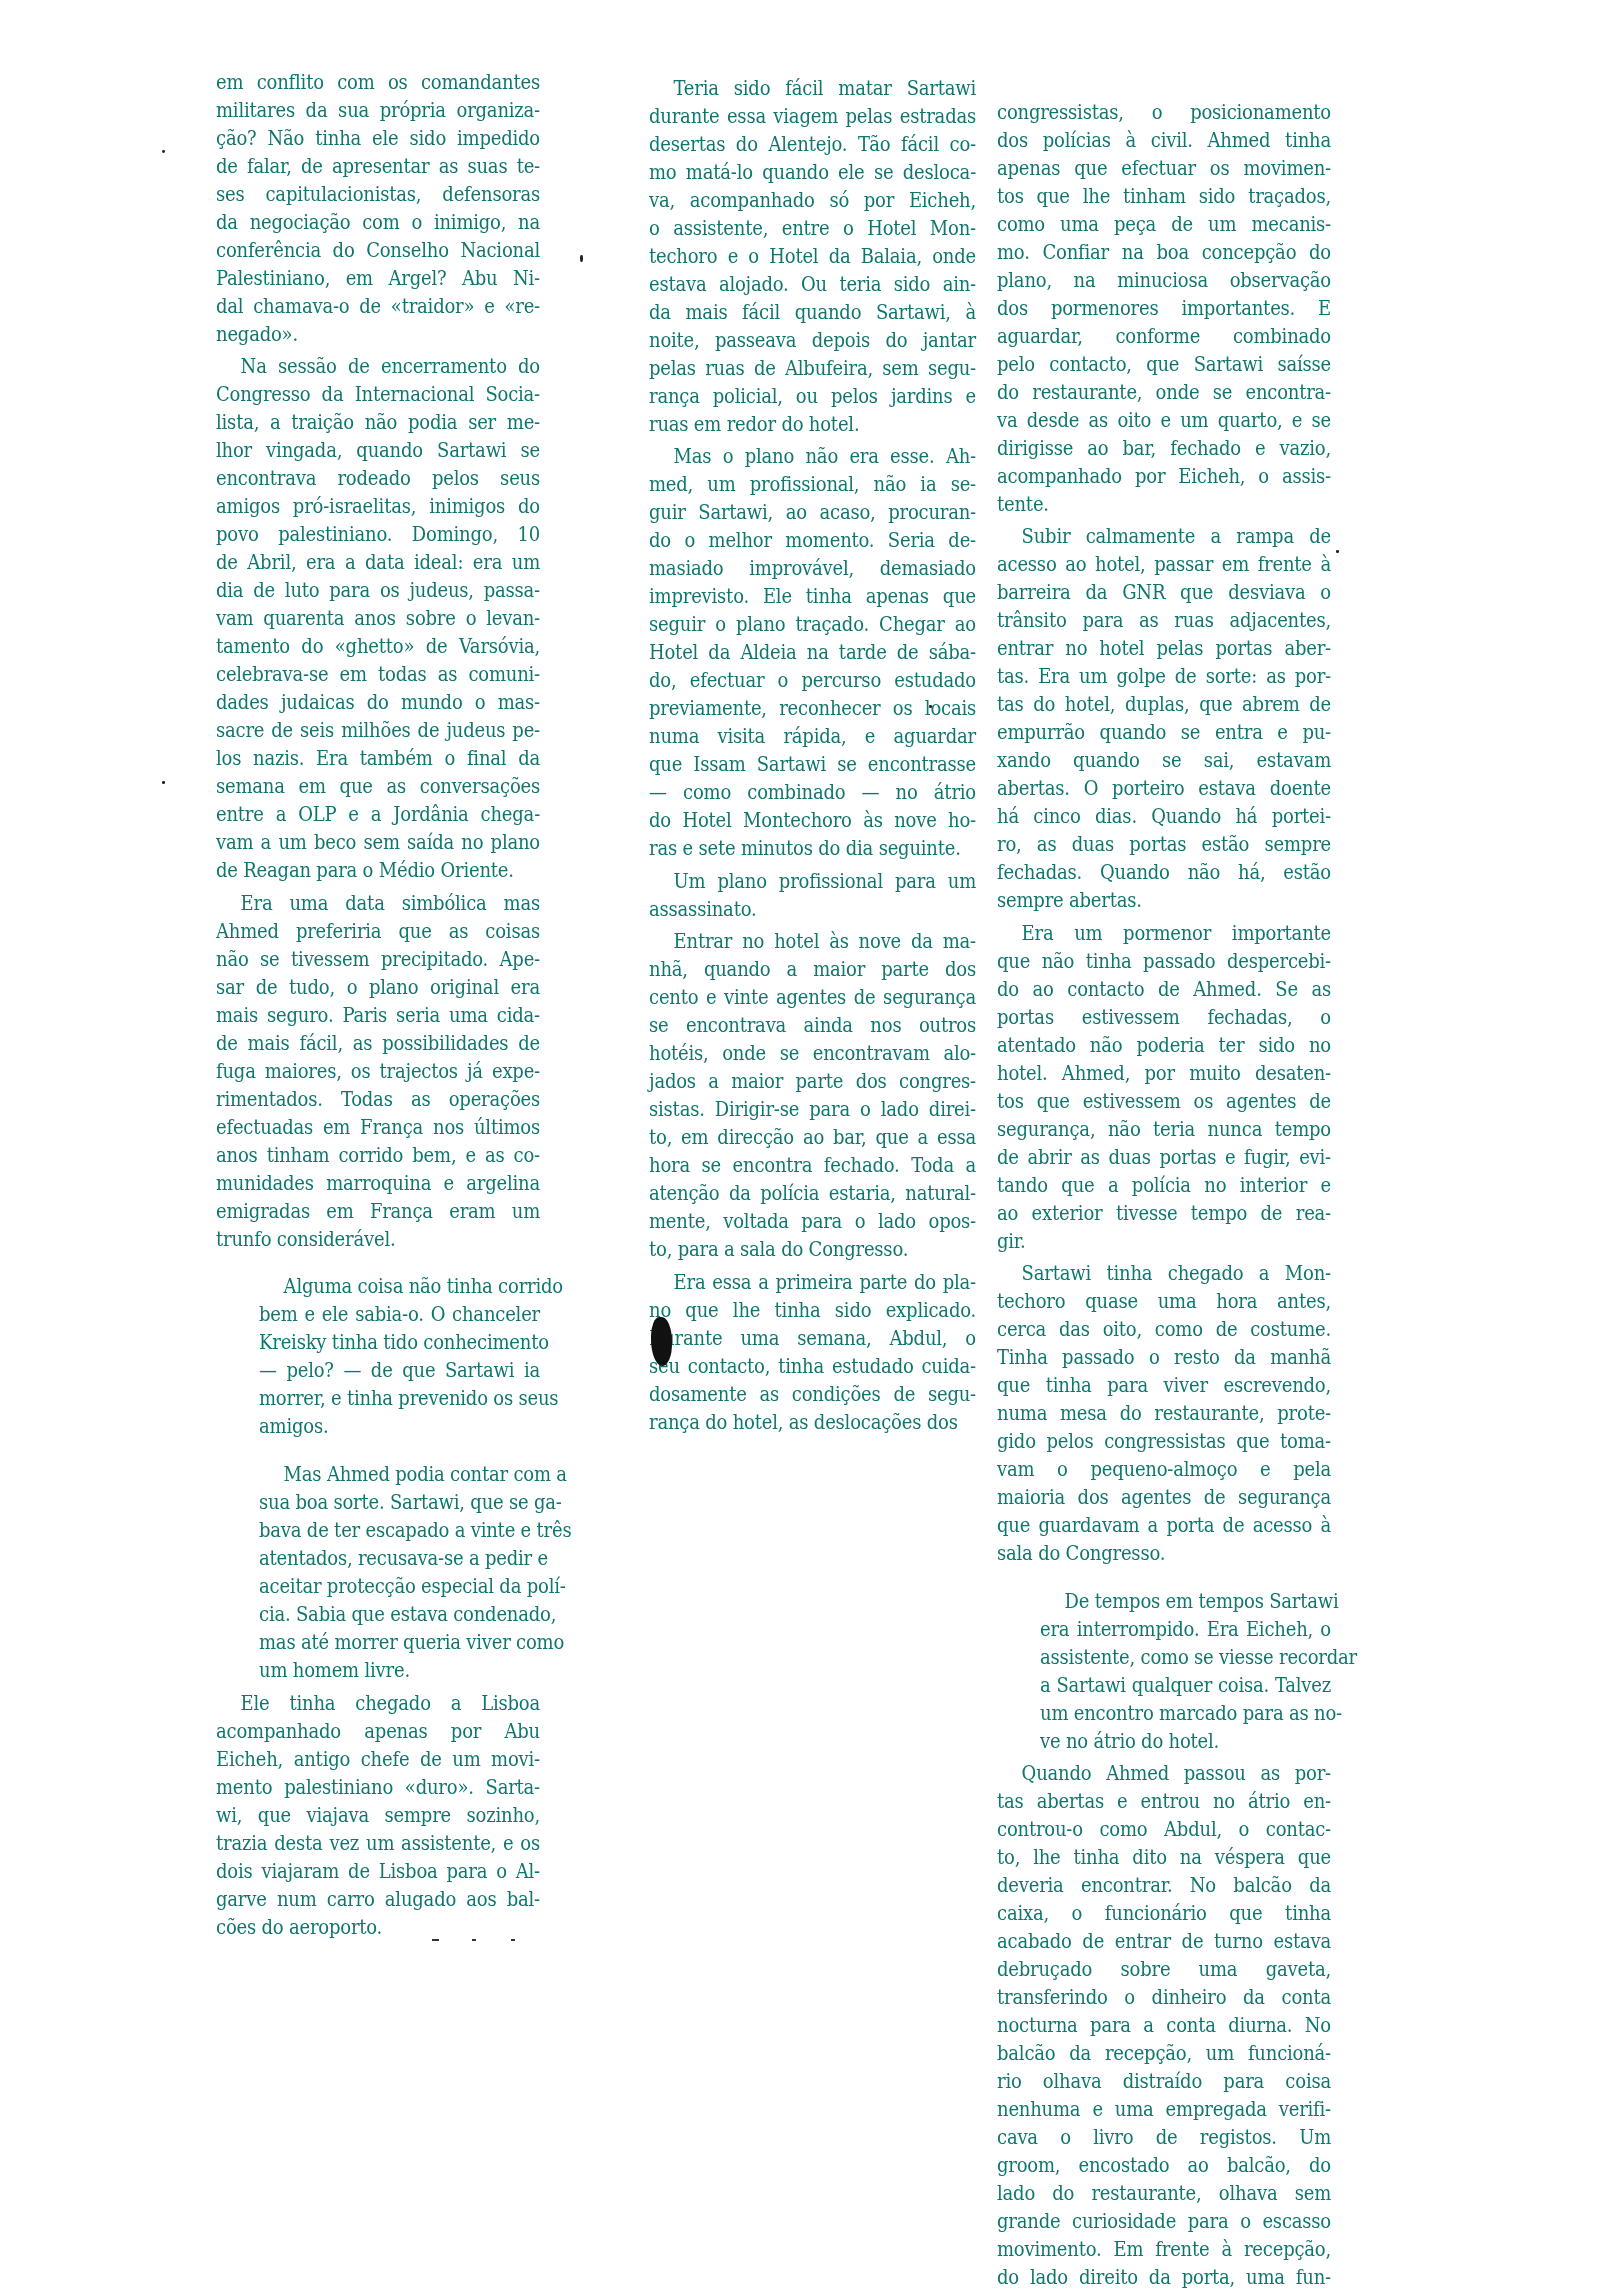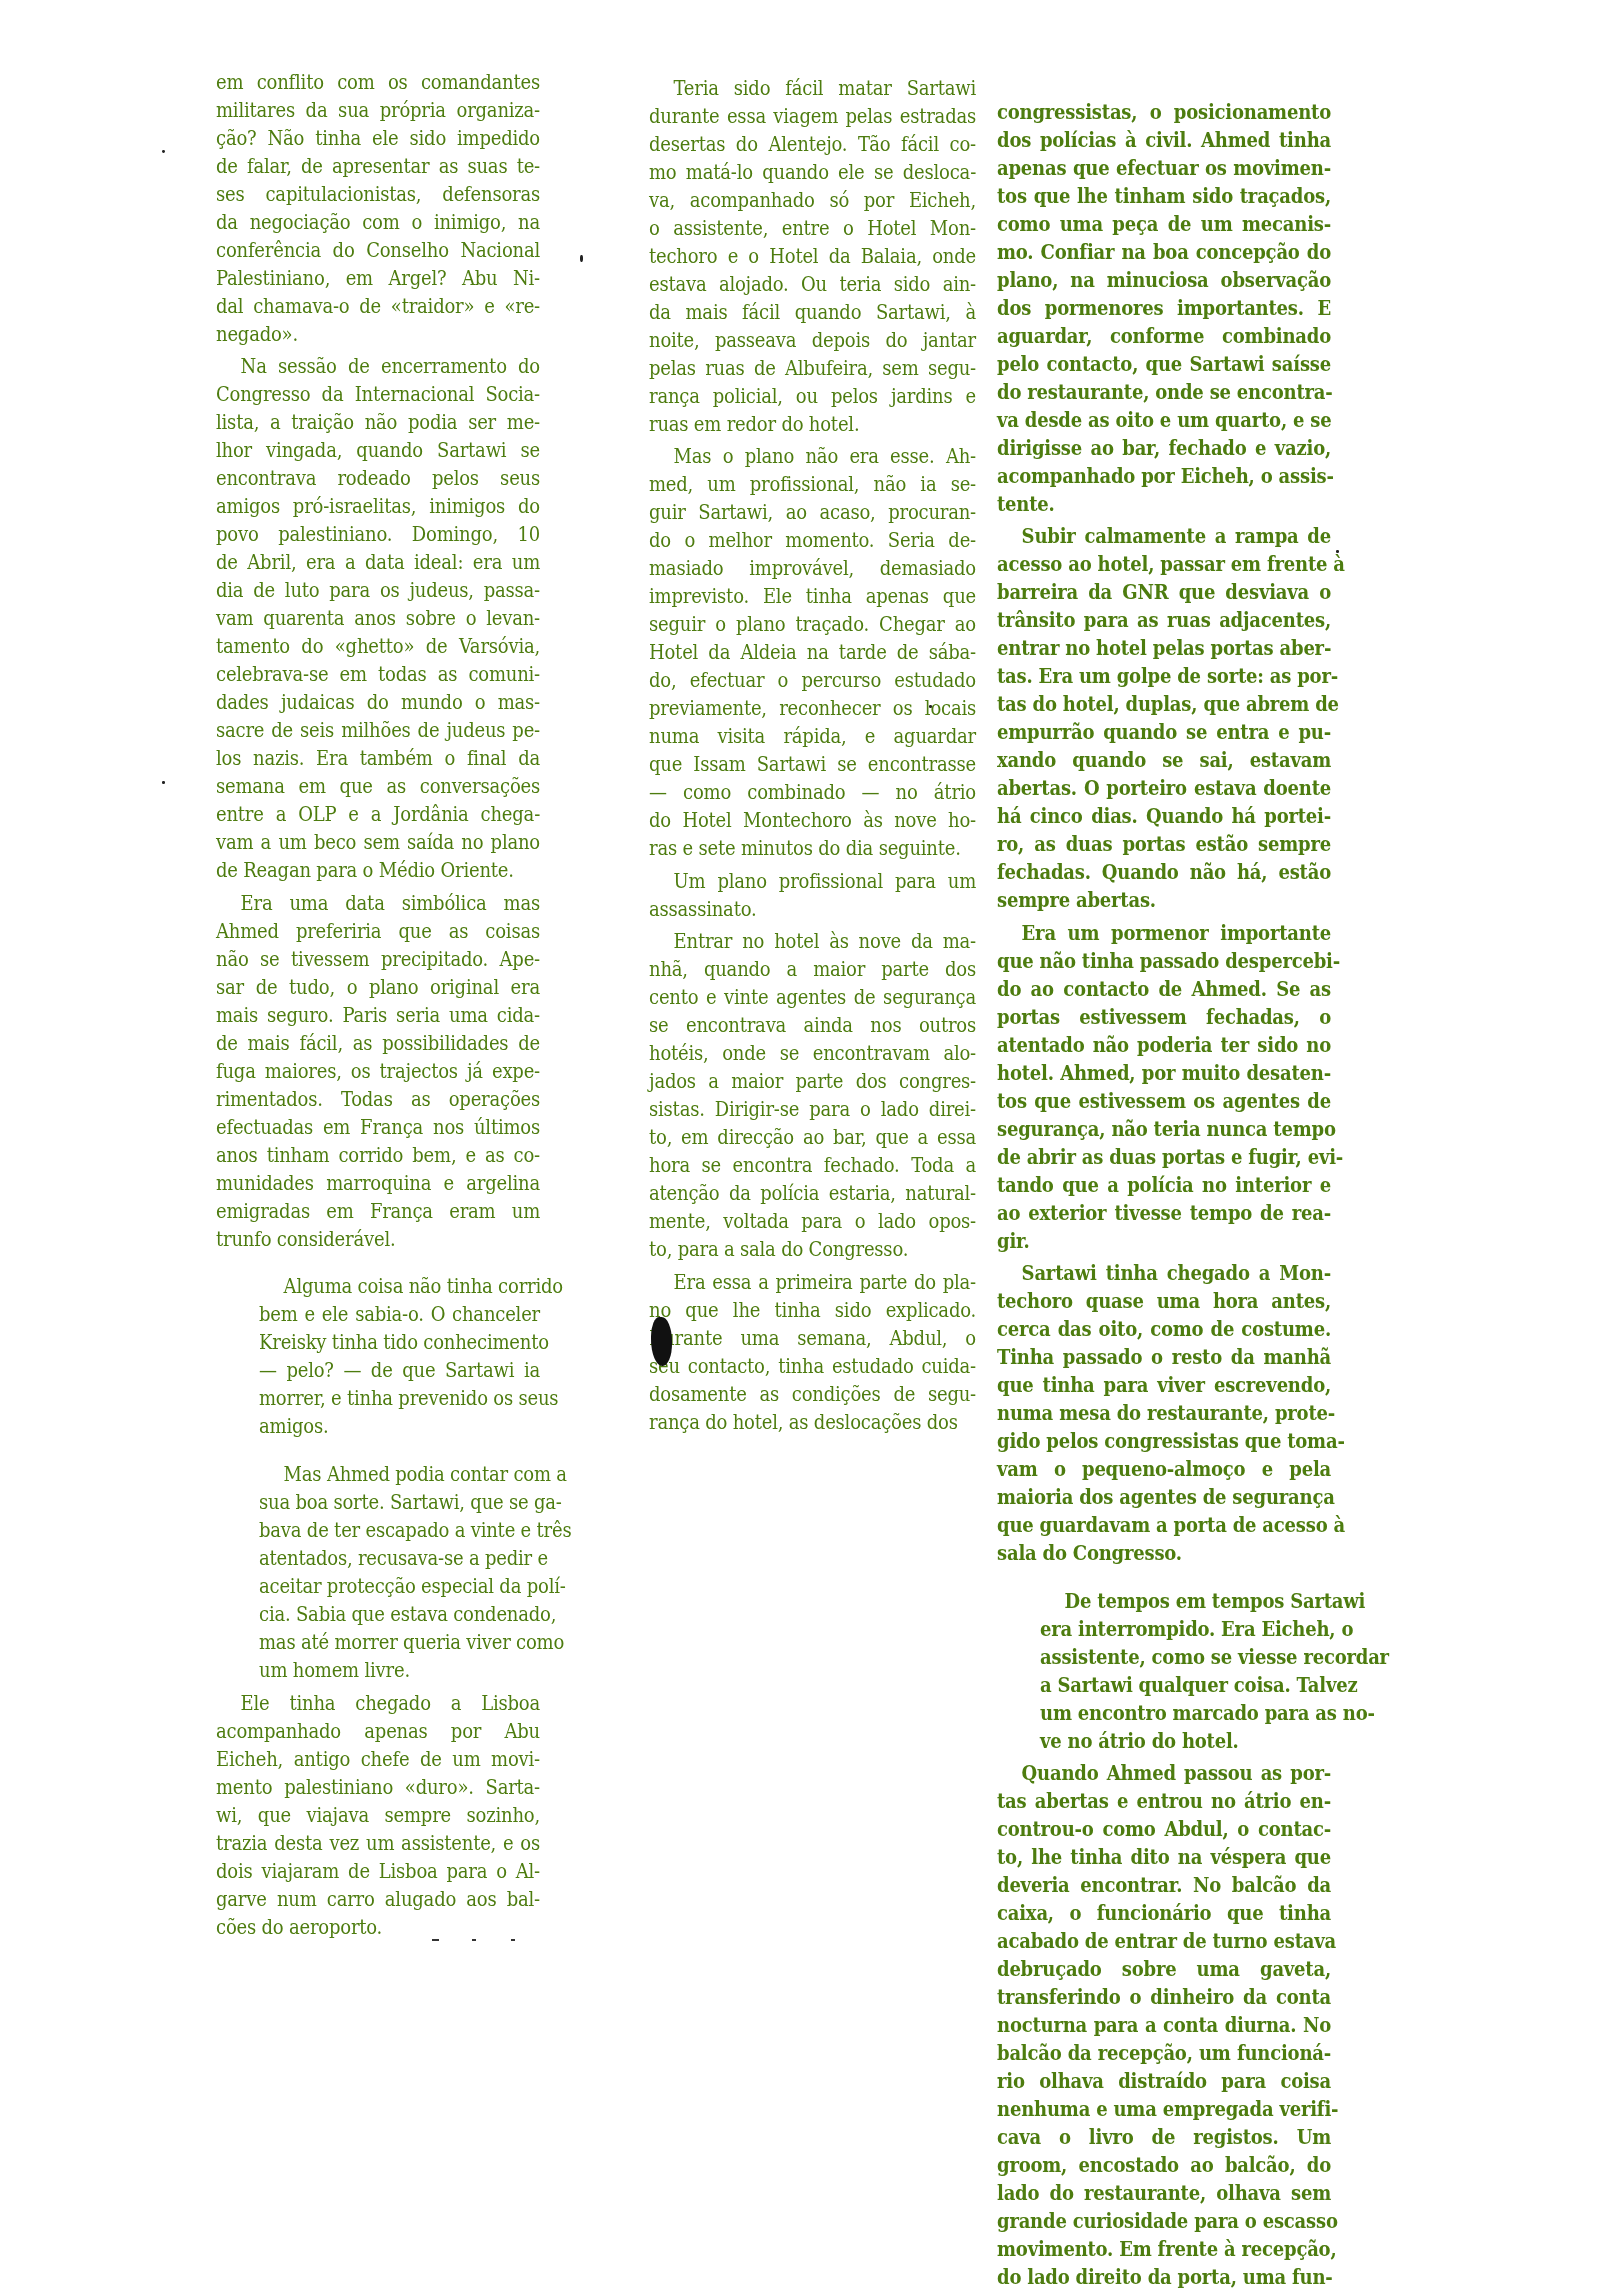--- a/index.html
+++ b/index.html
@@ -3,28 +3,28 @@
 <meta charset="utf-8">
 <style>
   html, body { margin: 0; padding: 0; background: #ffffff; }
   body { width: 1612px; height: 2295px; position: relative; overflow: hidden; }
   .page { position: absolute; inset: 0; background: #ffffff; }
   .column {
     position: absolute;
     font-family: "DejaVu Serif", "Liberation Serif", serif;
     font-size: 20px;
     line-height: 28px;
-    color: #4d7c0f;
+    color: #0f766e;
     text-align: justify;
     letter-spacing: -0.2px;
     font-stretch: condensed;
   }
   .col1 { left: 216px; top: 68px; width: 324px; }
   .col2 { left: 649px; top: 74px; width: 327px; }
-  .col3 { left: 997px; top: 98px; width: 334px; font-weight: bold; }
+  .col3 { left: 997px; top: 98px; width: 334px; }
   .para { margin: 0 0 4.4px 0; text-indent: 24.6px; hyphens: none; }
   .para.no-indent { text-indent: 0; }
   .para.gap-before { margin-top: 19.7px; margin-left: 43px; }
   .line { display: block; text-align: justify; text-align-last: justify; white-space: nowrap; }
   .line.last { text-align-last: left; }
   .line.first { padding-left: 24.6px; }
   .speck { position: absolute; background: #222; border-radius: 50%; }
   .blot { position: absolute; background: #111; border-radius: 40% 50% 45% 55%; }
   .dash { position: absolute; height: 1.5px; background: #333; }
 </style>

